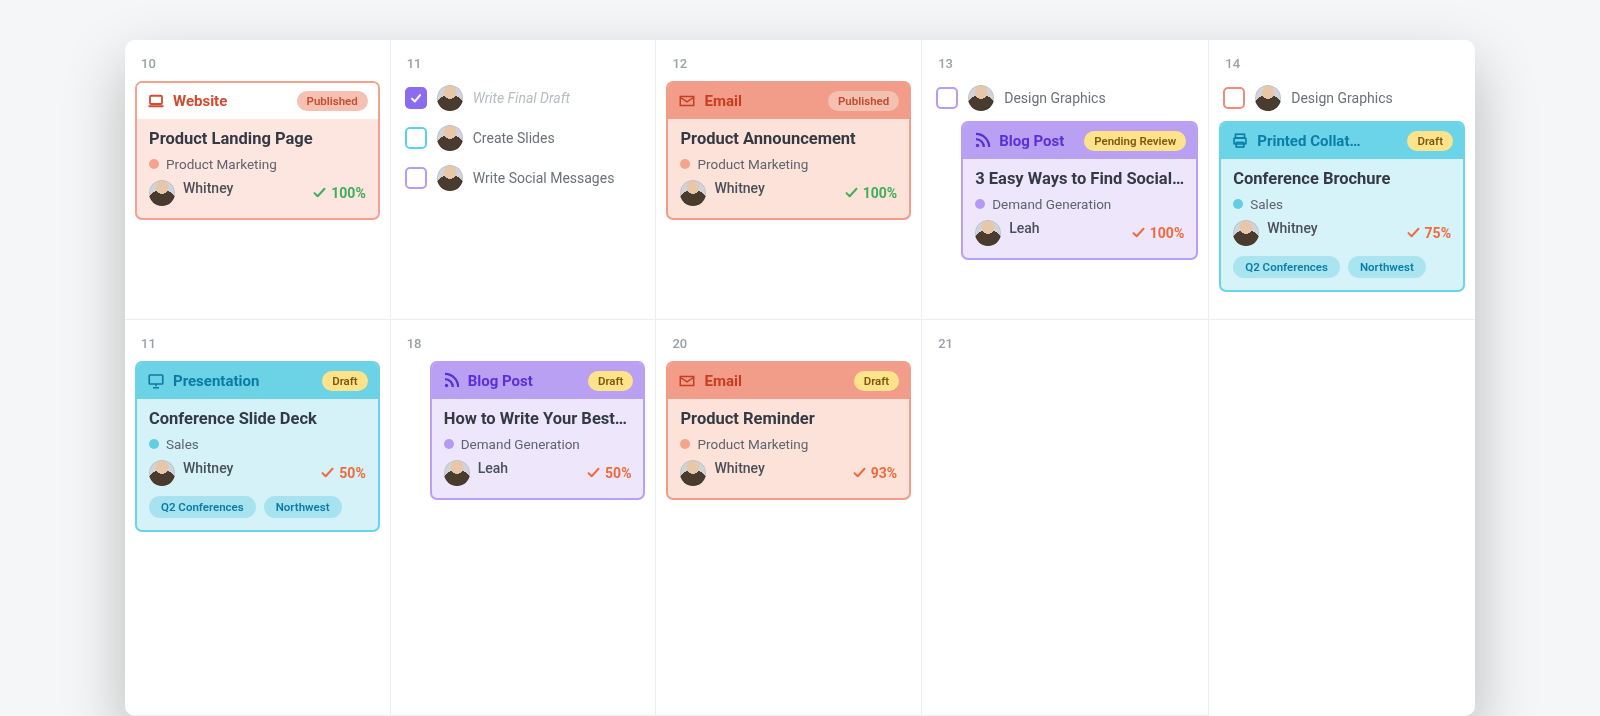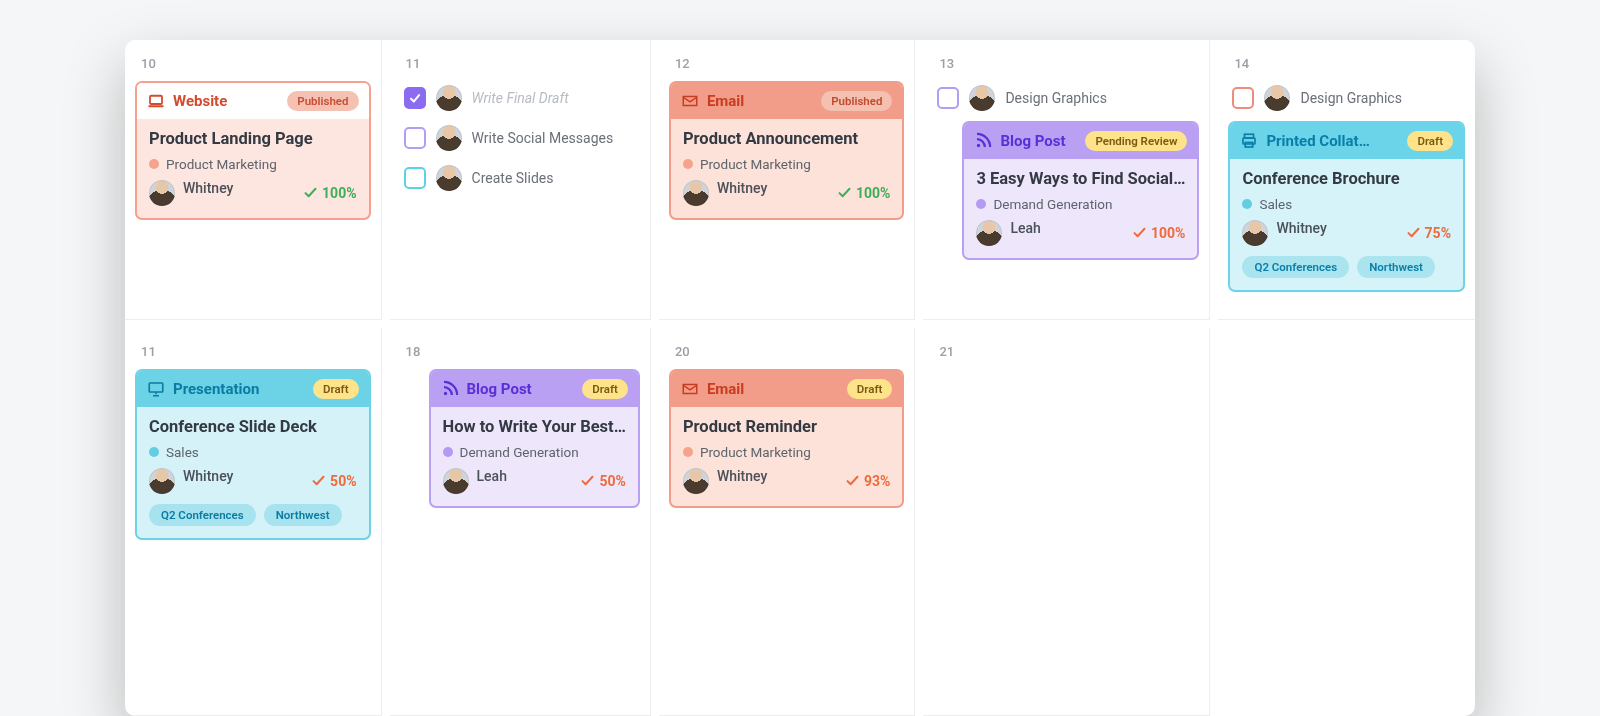--- a/index.html
+++ b/index.html
@@ -13,21 +13,20 @@
   }
   .board {
     width: 1350px;
     background: #ffffff;
     border-radius: 10px;
     box-shadow: 0 25px 60px rgba(0,0,0,0.25);
     display: grid;
     grid-template-columns: repeat(5, 1fr);
     grid-template-rows: 280px 1fr;
     overflow: hidden;
-    gap: 8px;
   }
   .cell {
     border-right: 1px solid #eceef0;
     border-bottom: 1px solid #eceef0;
     padding: 12px 10px 14px 10px;
     position: relative;
   }
   .cell:nth-child(5n) { border-right: none; }
   .day-num {
     font-size: 13px;
@@ -194,28 +193,28 @@
     <div class="task-row">
       <span class="chk purple-filled">
         <svg viewBox="0 0 24 24" fill="none" stroke="currentColor" stroke-width="3.4" stroke-linecap="round" stroke-linejoin="round">
             <polyline points="5 13 10 18 19 7"></polyline>
           </svg>
       </span>
       <span class="avatar"></span>
       <span class="task-label done">Write Final Draft</span>
     </div>
     <div class="task-row">
+      <span class="chk cyan-outline"></span>
+      <span class="avatar"></span>
+      <span class="task-label">Create Slides</span>
+    </div>
+    <div class="task-row">
       <span class="chk purple-outline"></span>
       <span class="avatar"></span>
       <span class="task-label">Write Social Messages</span>
-    </div>
-    <div class="task-row">
-      <span class="chk cyan-outline"></span>
-      <span class="avatar"></span>
-      <span class="task-label">Create Slides</span>
     </div>
   </div>
 
   <div class="cell">
     <div class="day-num">12</div>
     <div class="card theme-email">
       <div class="card-header">
         <div class="ch-left">
           <svg class="icon" viewBox="0 0 24 24" fill="currentColor">
               <path d="M3 6h18v12H3z" fill="none" stroke="currentColor" stroke-width="2"></path>

